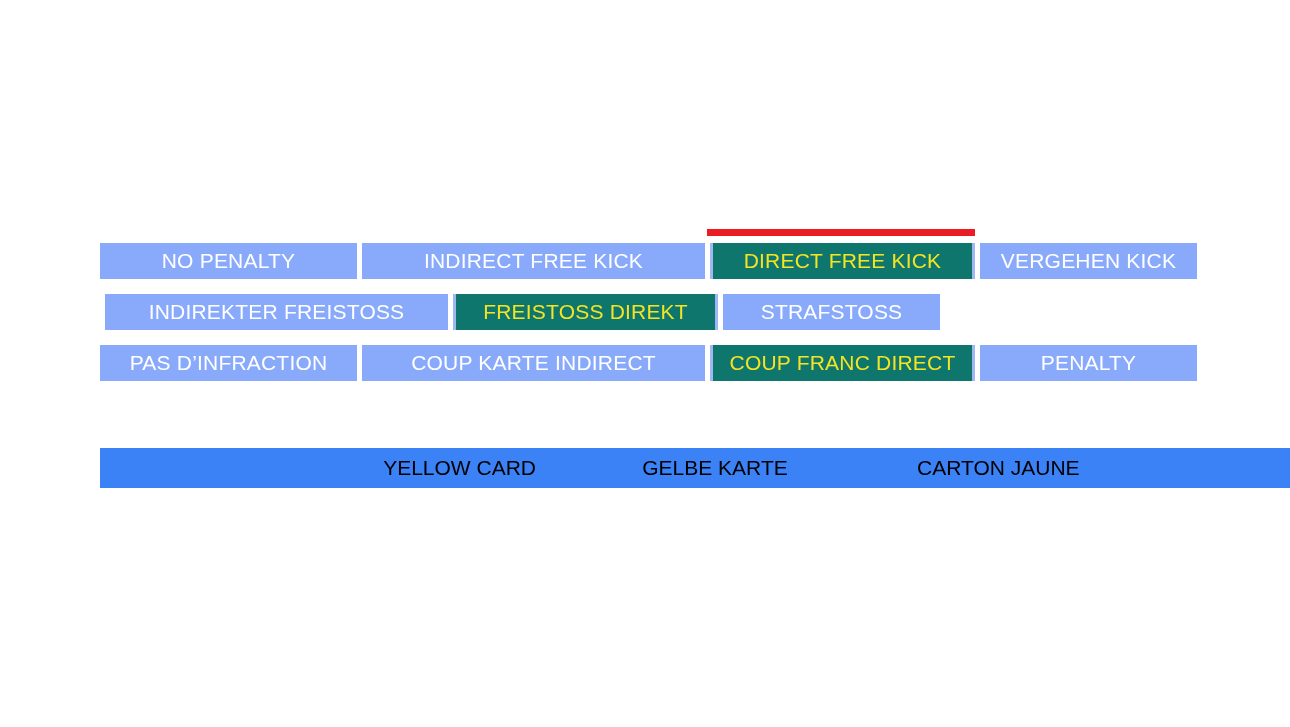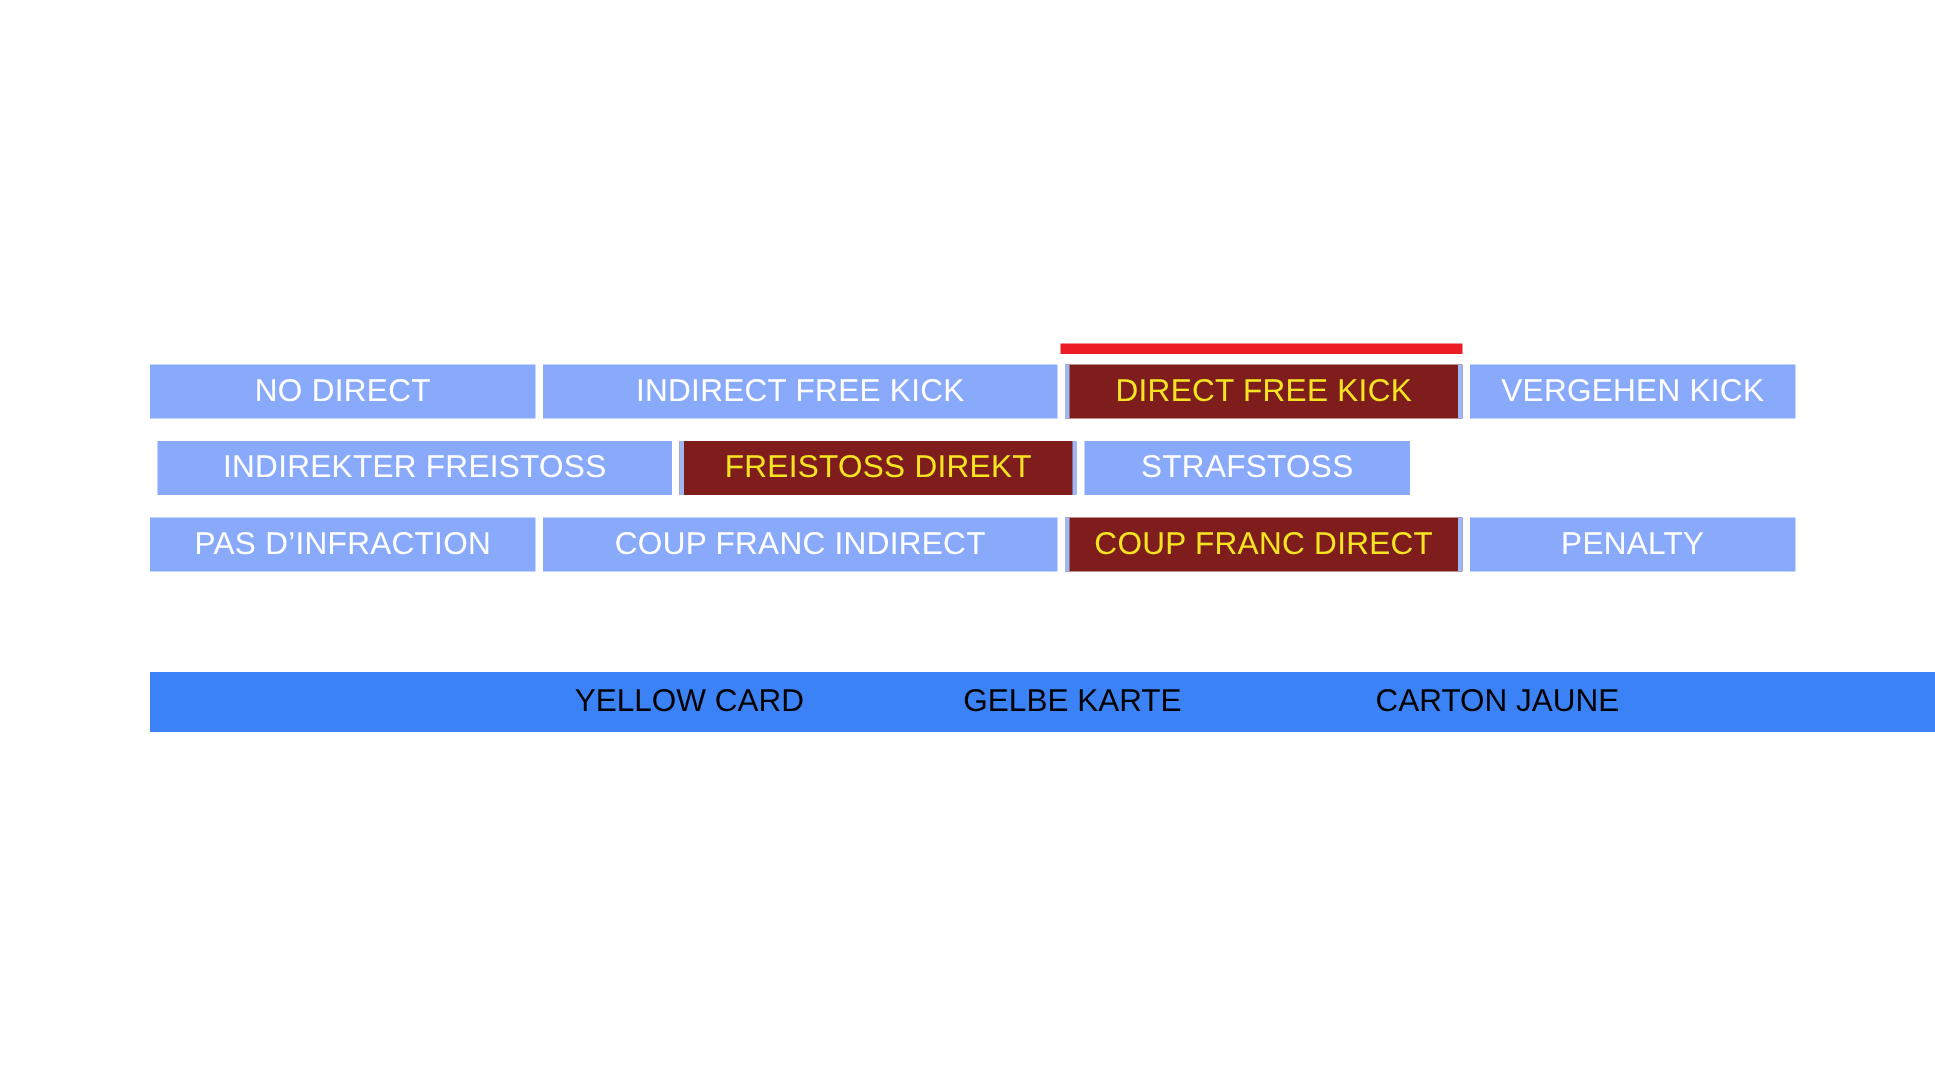--- a/index.html
+++ b/index.html
@@ -51,21 +51,21 @@
     white-space: nowrap;
     overflow: hidden;
   }
 
   .cell.normal {
     background: #89AAFB;
     color: #ffffff;
   }
 
   .cell.highlight {
-    background: #7f1d1d;
+    background: #0f766e;
     color: #F4E422;
     border-left: 3px solid #9FB8F4;
     border-right: 3px solid #9FB8F4;
   }
 
   
   .col-1 { width: 257px; }
   .gap-1 { width: 5px; }
   .col-2 { width: 343px; text-align: right; }
   .gap-2 { width: 5px; }
@@ -111,42 +111,42 @@
 </head>
 <body>
 
 <div id="slide">
 
   <div id="red-marker"></div>
 
   <div id="matrix">
 
     <div class="matrix-row">
-      <div class="cell normal col-1">NO DIRECT</div>
+      <div class="cell normal col-1">NO PENALTY</div>
       <div class="gap-1"></div>
       <div class="cell normal col-2">INDIRECT FREE KICK</div>
       <div class="gap-2"></div>
       <div class="cell highlight col-3">DIRECT FREE KICK</div>
       <div class="gap-3"></div>
       <div class="cell normal col-4">VERGEHEN KICK</div>
     </div>
 
     <div class="matrix-row">
       <div class="gap-1"></div>
       <div class="cell normal col-2">INDIREKTER FREISTOSS</div>
       <div class="gap-2"></div>
       <div class="cell highlight col-3">FREISTOSS DIREKT</div>
       <div class="gap-3"></div>
       <div class="cell normal col-4">STRAFSTOSS</div>
     </div>
 
     <div class="matrix-row">
       <div class="cell normal col-1">PAS D’INFRACTION</div>
       <div class="gap-1"></div>
-      <div class="cell normal col-2">COUP FRANC INDIRECT</div>
+      <div class="cell normal col-2">COUP KARTE INDIRECT</div>
       <div class="gap-2"></div>
       <div class="cell highlight col-3">COUP FRANC DIRECT</div>
       <div class="gap-3"></div>
       <div class="cell normal col-4">PENALTY</div>
     </div>
 
   </div>
 
   <div id="yellow-bar">
     <div class="yc-cell yc-1">YELLOW CARD</div>

